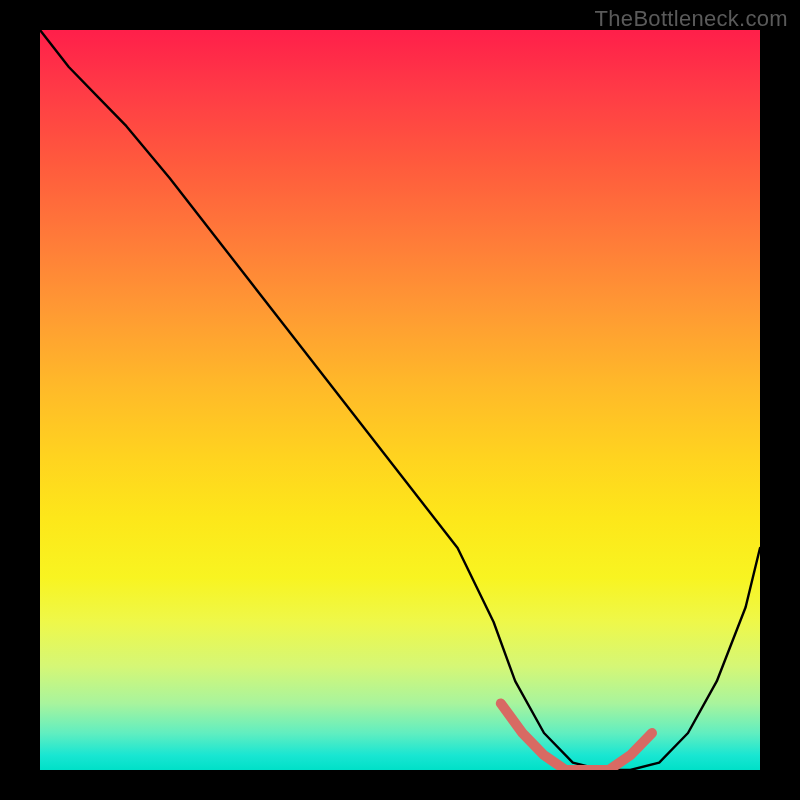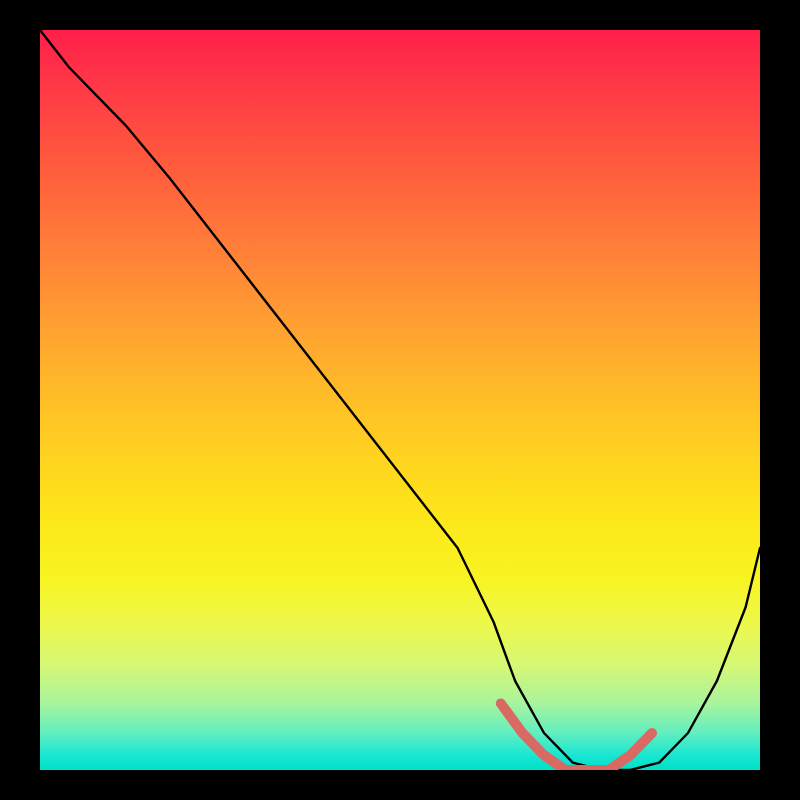--- a/index.html
+++ b/index.html
@@ -52,20 +52,21 @@
     position: absolute;
     inset: 0;
     width: 100%;
     height: 100%;
   }
 </style>
 </head>
 <body>
 
 <div class="container">
+  <div class="watermark">TheBottleneck.com</div>
   <div class="plot">
     <div class="gradient-bg"></div>
     <svg class="curves" viewBox="0 0 720 740" preserveAspectRatio="none">
       <path id="main-path" fill="none" stroke="#000" stroke-width="2.4" stroke-linecap="round" stroke-linejoin="round" d="M 0.0 0.0 L 28.8 37.0 L 57.6 66.6 L 86.4 96.2 L 129.6 148.0 L 187.2 222.0 L 244.8 296.0 L 302.4 370.0 L 360.0 444.0 L 417.6 518.0 L 453.6 592.0 L 475.2 651.2 L 504.0 703.0 L 532.8 732.6 L 561.6 740.0 L 590.4 740.0 L 619.2 732.6 L 648.0 703.0 L 676.8 651.2 L 705.6 577.2 L 720.0 518.0"></path>
       <path id="highlight-path" fill="none" stroke="#d86a63" stroke-width="10" stroke-linecap="round" stroke-linejoin="round" d="M 460.8 673.4 L 482.4 703.0 L 504.0 725.2 L 525.6 740.0 L 547.2 740.0 L 568.8 740.0 L 590.4 725.2 L 612.0 703.0"></path>
     </svg>
   </div>
 </div>
 
 </body></html>

